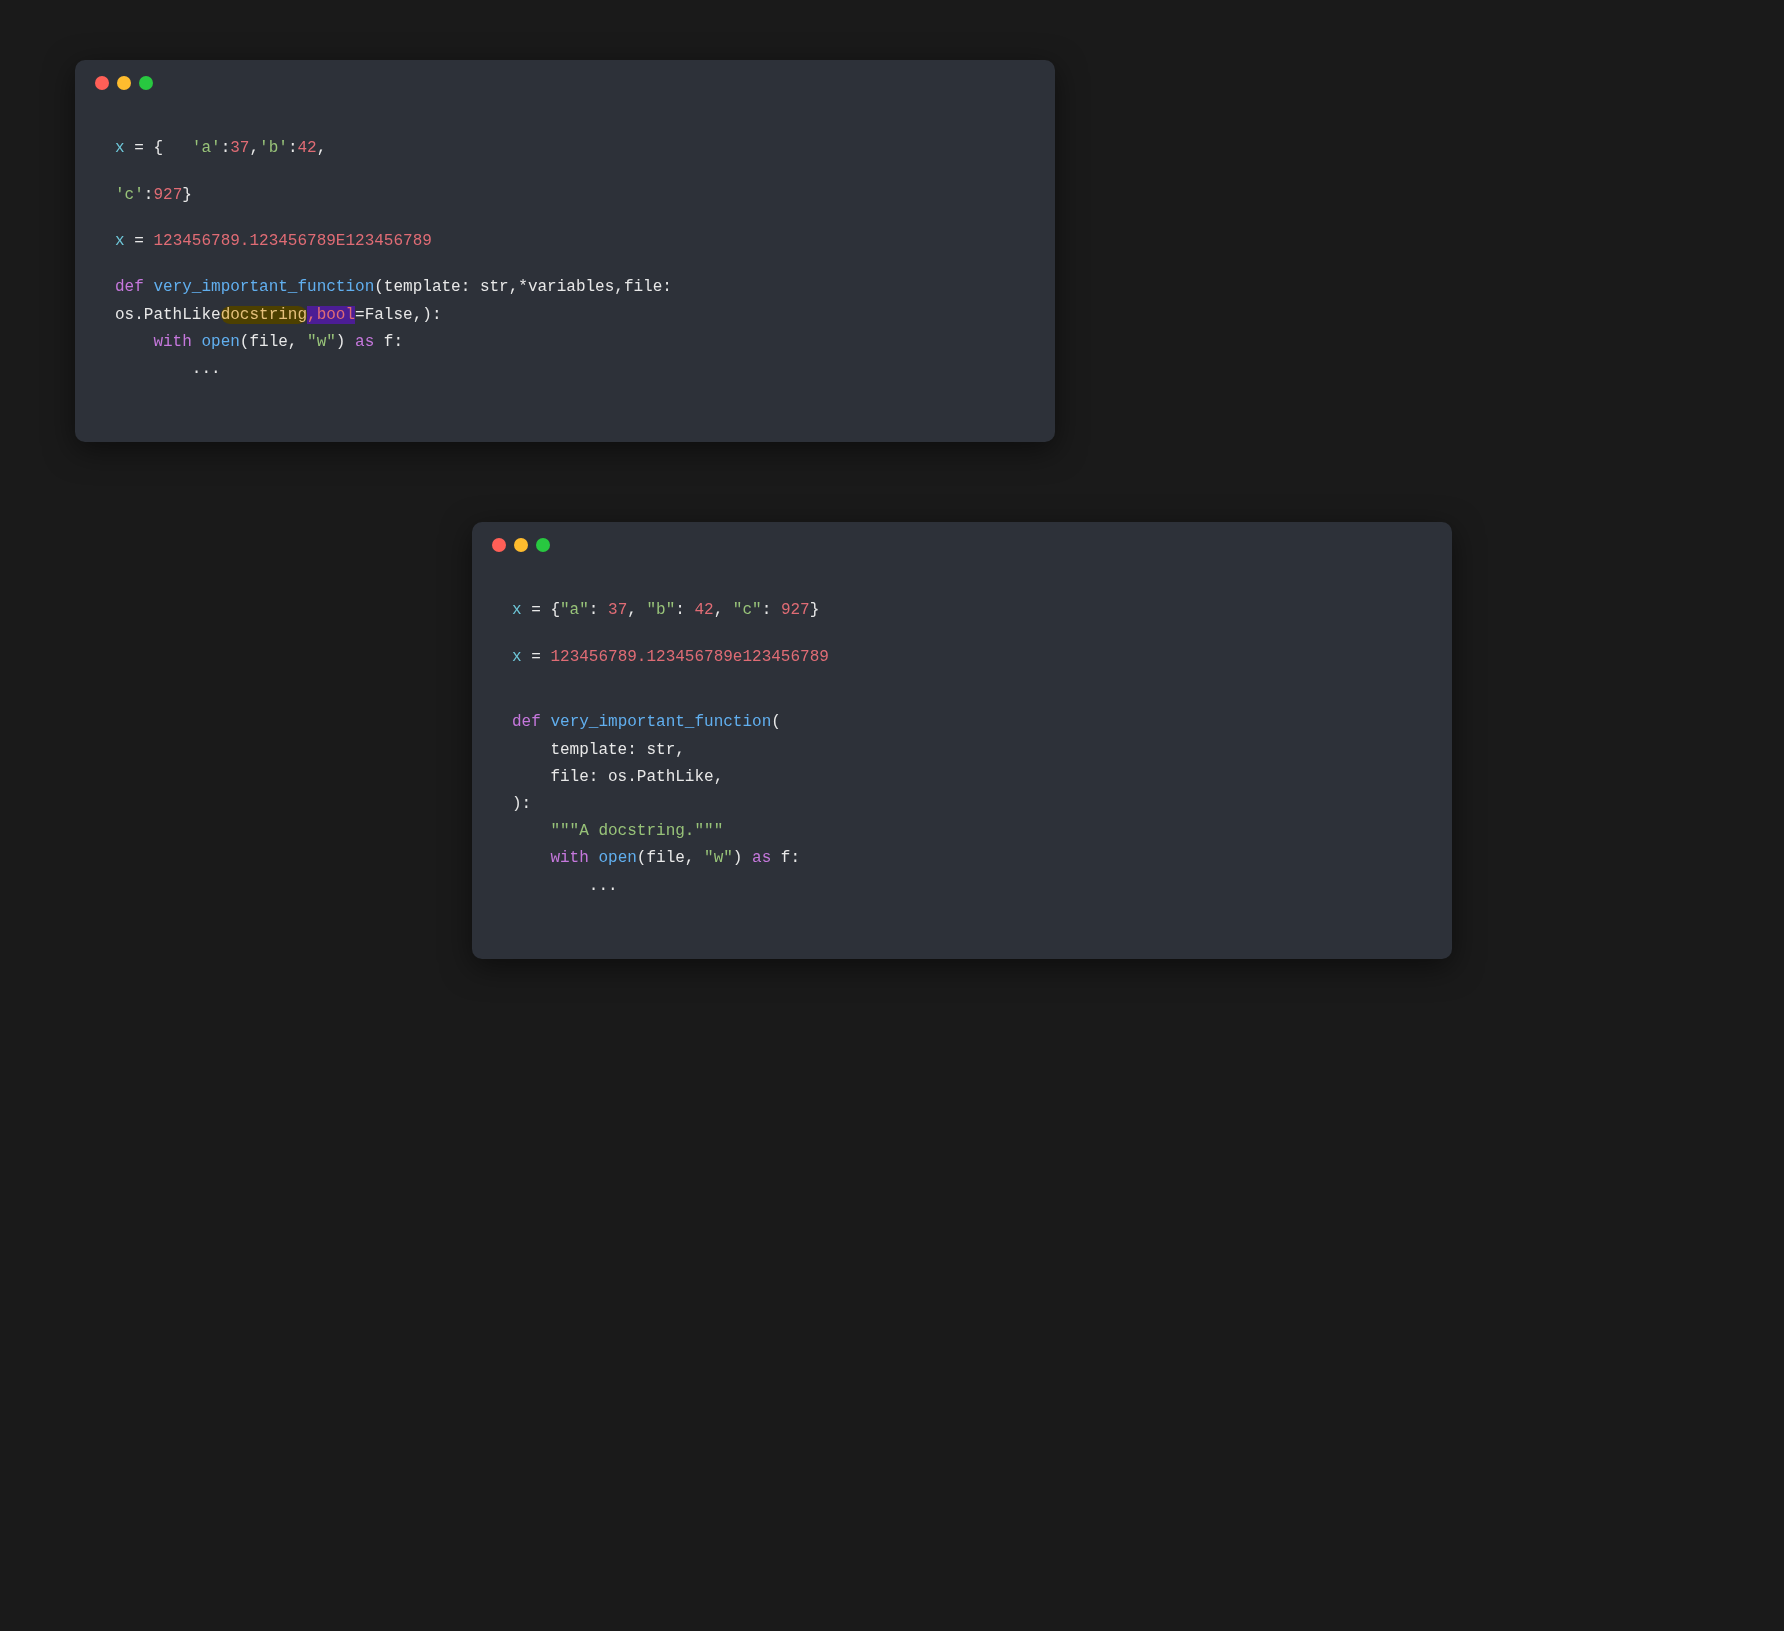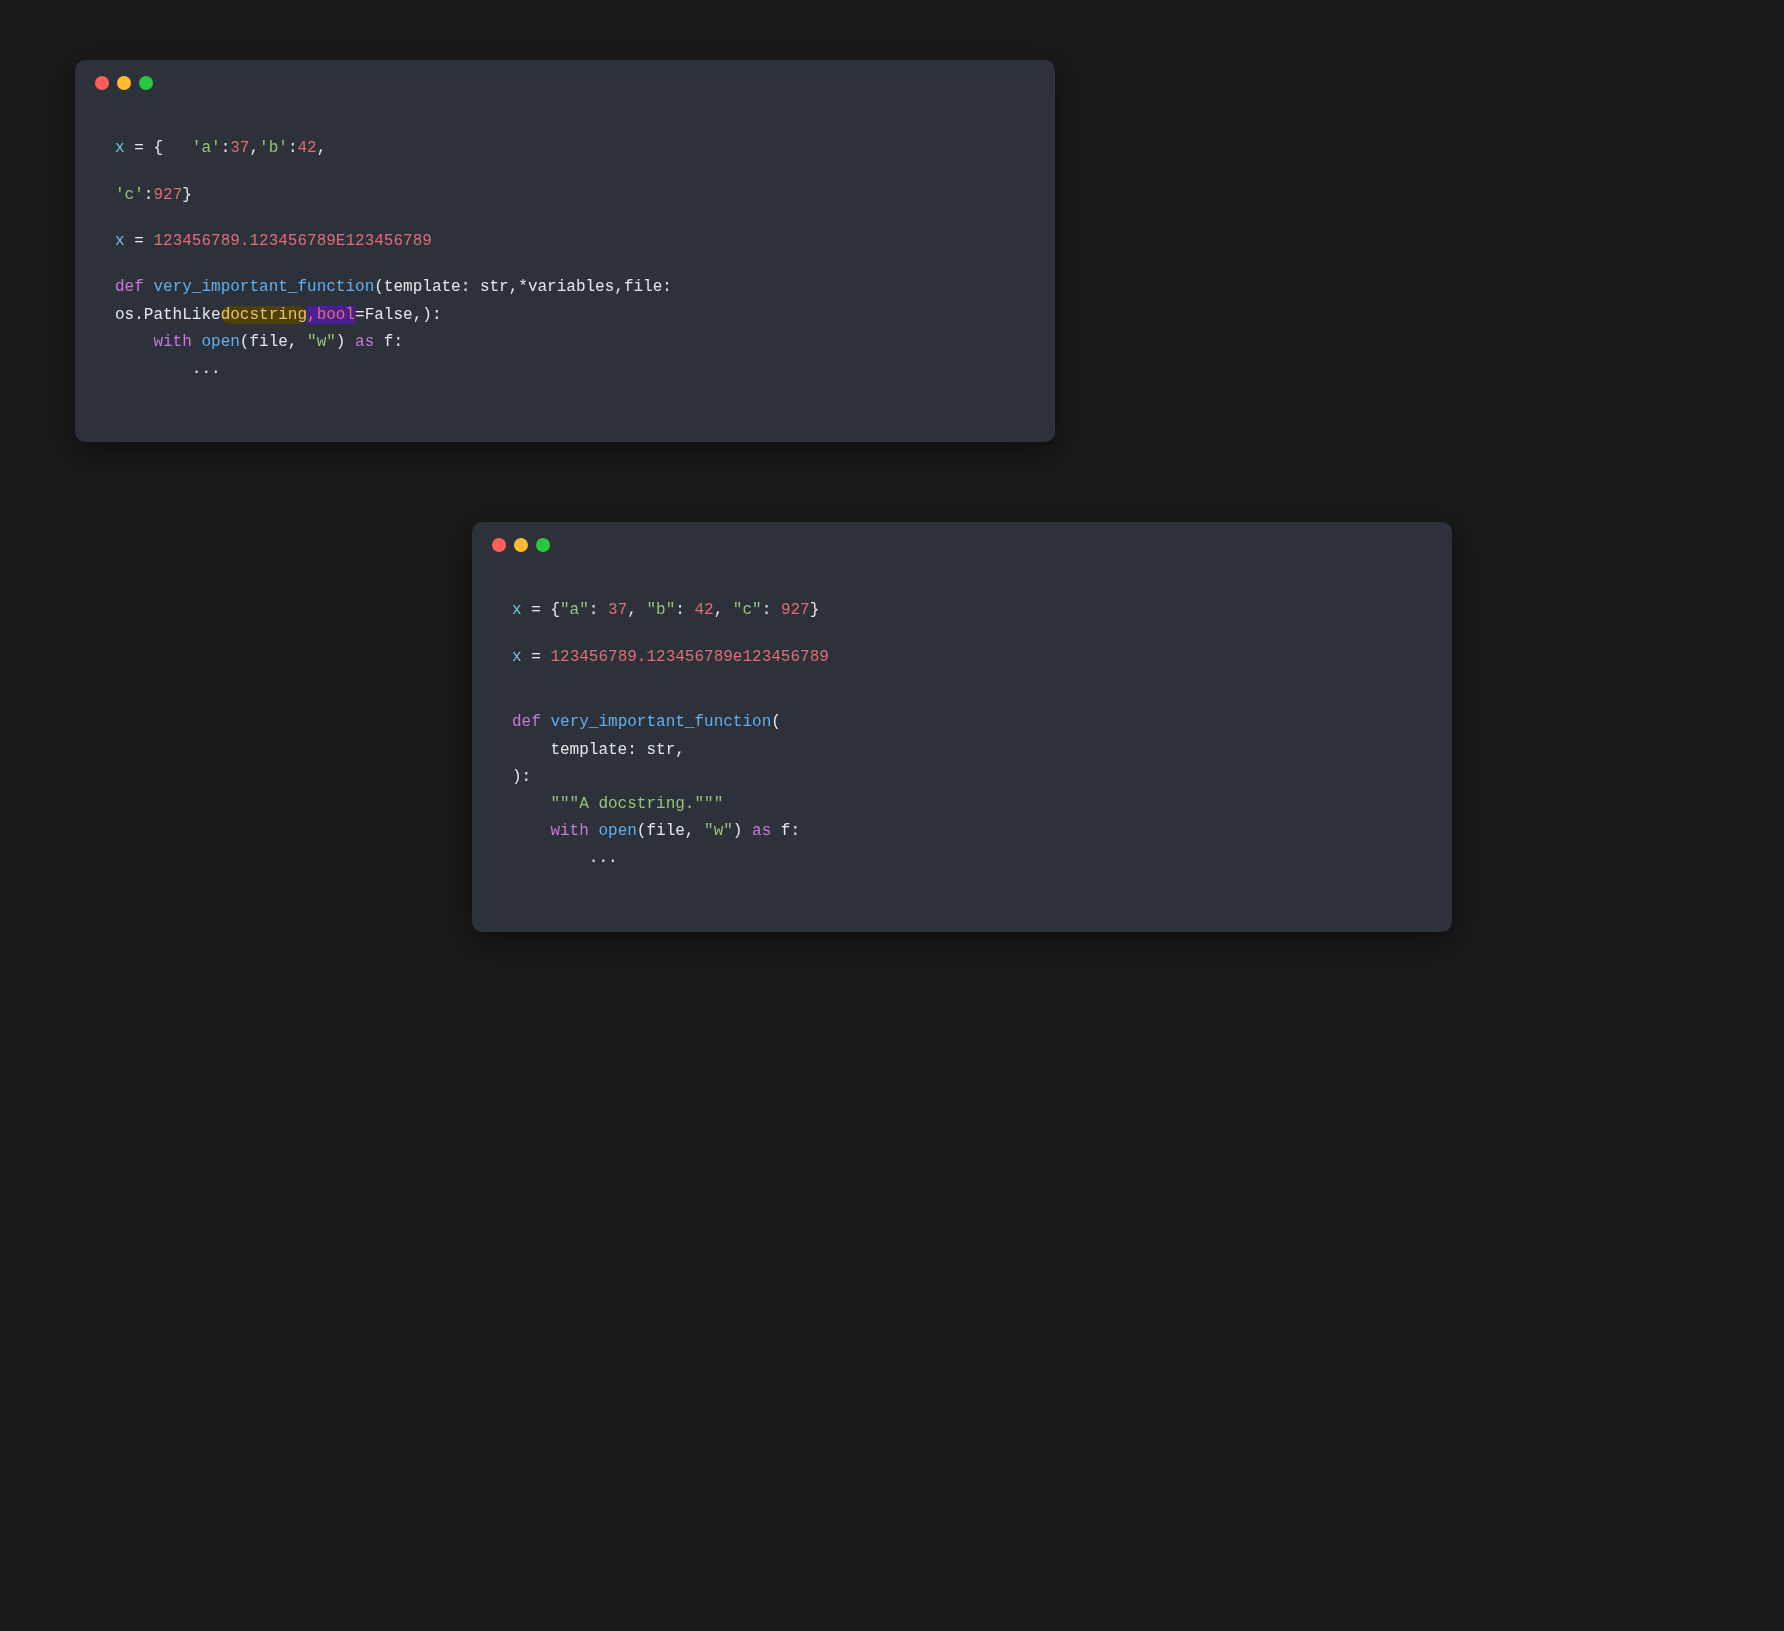--- a/index.html
+++ b/index.html
@@ -123,20 +123,21 @@
 
     <span class="code-line"><span class="c-cyan">x</span><span class="c-white"> = </span><span class="c-number">123456789.123456789e123456789</span></span>
     <div class="blank"></div>
     <div class="blank"></div>
 
     <span class="code-line"><span class="c-keyword">def</span><span class="c-white"> </span><span class="c-def">very_important_function</span><span class="c-white">(</span></span>
 
     <span class="code-line"><span class="c-white">    template: str,</span></span>
 
 
+    <span class="code-line"><span class="c-white">    file: os.PathLike,</span></span>
 
 
     <span class="code-line"><span class="c-white">):</span></span>
 
     <span class="code-line"><span class="c-white">    </span><span class="c-string">"""A docstring."""</span></span>
 
     <span class="code-line"><span class="c-white">    </span><span class="c-keyword">with</span><span class="c-white"> </span><span class="c-def">open</span><span class="c-white">(file, </span><span class="c-string">"w"</span><span class="c-white">) </span><span class="c-keyword">as</span><span class="c-white"> f:</span></span>
 
     <span class="code-line"><span class="c-white">        ...</span></span>
     <div class="blank"></div>

